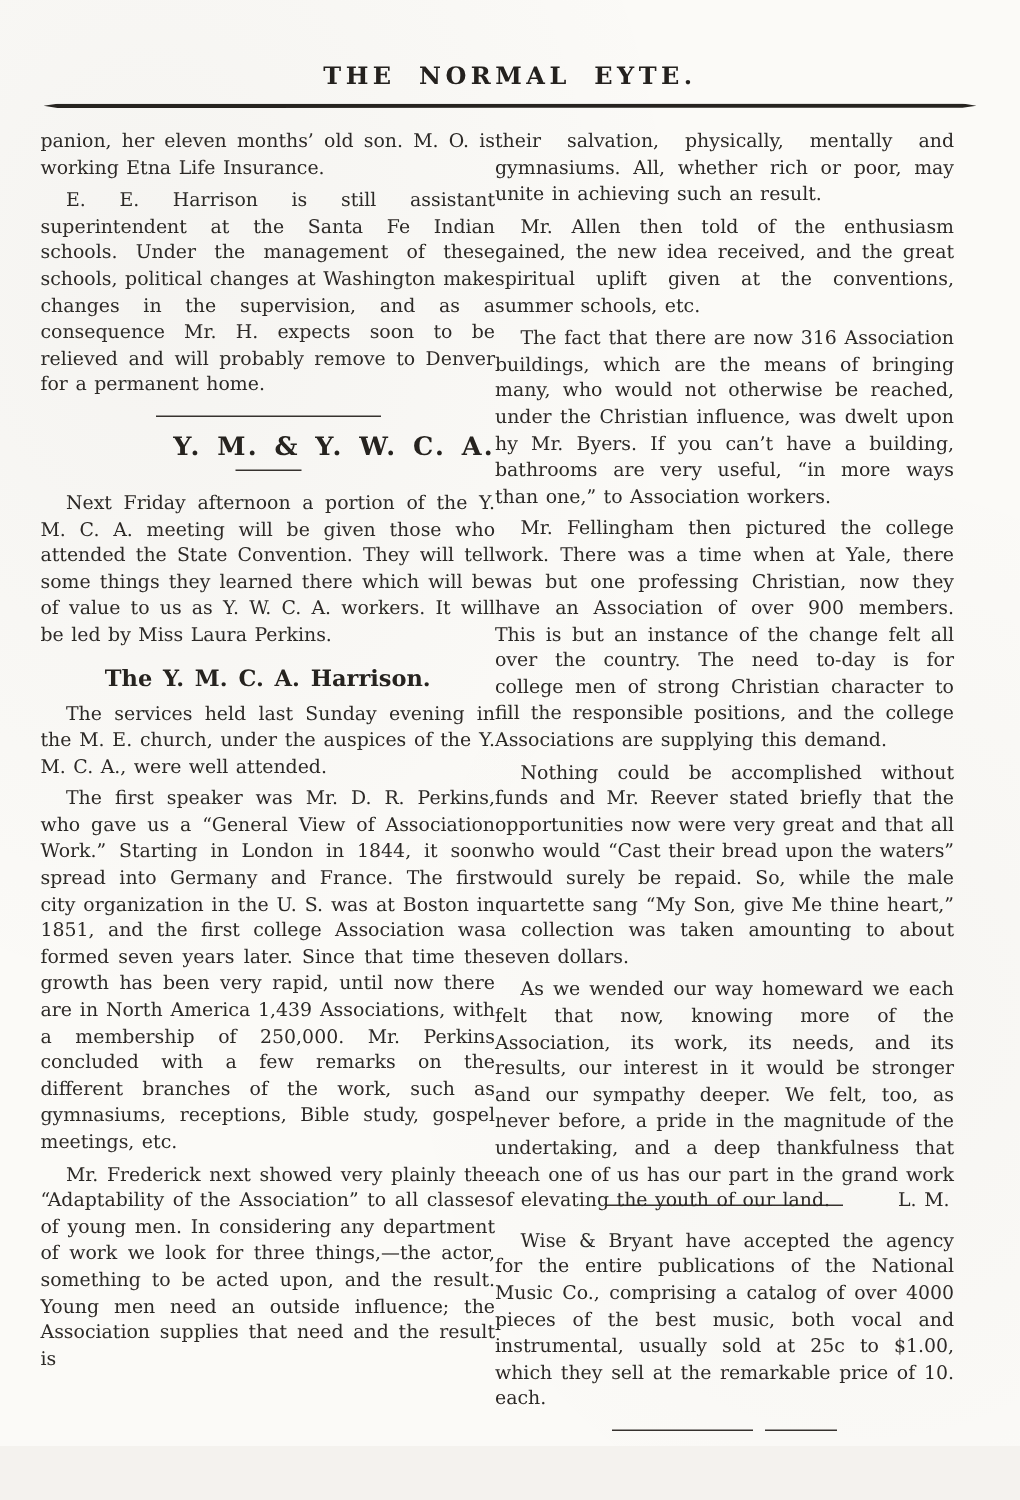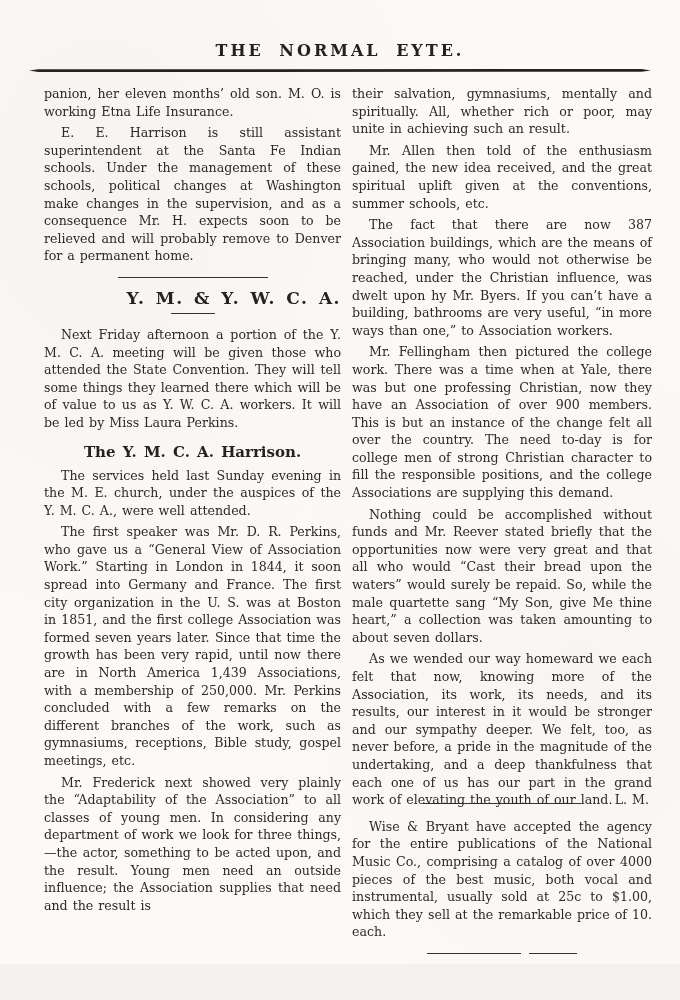--- a/index.html
+++ b/index.html
@@ -26,22 +26,22 @@
     color: #24211e;
   }
   .masthead-rule {
     margin: 9px auto 0;
     width: 622px; height: 3px;
     background: #26231f;
     clip-path: polygon(0 50%, 1.5% 8%, 98.5% 0, 100% 50%, 98.5% 92%, 1.5% 100%);
   }
   .columns {
     display: flex;
-    padding: 13px 28px 0 44px;
-    gap: 11px;
+    padding: 13px 28px 0 27px;
+    gap: 0;
   }
   .col { width: 303px; }
   .col-right { width: 306px; }
   .para {
     margin: 0 0 4px 0;
     font-size: 12.6px;
     line-height: 17.6px;
     text-align: justify;
     text-indent: 17px;
     word-spacing: 1px;
@@ -120,23 +120,23 @@
       <p class="para">Next Friday afternoon a portion of the Y. M. C. A. meeting will be given those who attended the State Convention. They will tell some things they learned there which will be of value to us as Y. W. C. A. workers. It will be led by Miss Laura Perkins.</p>
 
       <h3 class="article-heading">The Y. M. C. A. Harrison.</h3>
 
       <p class="para">The services held last Sunday evening in the M. E. church, under the auspices of the Y. M. C. A., were well attended.</p>
       <p class="para">The first speaker was Mr. D. R. Perkins, who gave us a “General View of Association Work.” Starting in London in 1844, it soon spread into Germany and France. The first city organization in the U. S. was at Boston in 1851, and the first college Association was formed seven years later. Since that time the growth has been very rapid, until now there are in North America 1,439 Associations, with a membership of 250,000. Mr. Perkins concluded with a few remarks on the different branches of the work, such as gymnasiums, receptions, Bible study, gospel meetings, etc.</p>
       <p class="para">Mr. Frederick next showed very plainly the “Adaptability of the Association” to all classes of young men. In considering any department of work we look for three things,—the actor, something to be acted upon, and the result. Young men need an outside influence; the Association supplies that need and the result is</p>
     </section>
 
     <section class="col col-right">
-      <p class="para no-indent">their salvation, gymnasiums, mentally and spiritually. All, whether rich or poor, may unite in achieving such an result.</p>
+      <p class="para no-indent">their salvation, physically, mentally and gymnasiums. All, whether rich or poor, may unite in achieving such an result.</p>
       <p class="para">Mr. Allen then told of the enthusiasm gained, the new idea received, and the great spiritual uplift given at the conventions, summer schools, etc.</p>
-      <p class="para">The fact that there are now 387 Association buildings, which are the means of bringing many, who would not otherwise be reached, under the Christian influence, was dwelt upon hy Mr. Byers. If you can’t have a building, bathrooms are very useful, “in more ways than one,” to Association workers.</p>
+      <p class="para">The fact that there are now 316 Association buildings, which are the means of bringing many, who would not otherwise be reached, under the Christian influence, was dwelt upon hy Mr. Byers. If you can’t have a building, bathrooms are very useful, “in more ways than one,” to Association workers.</p>
       <p class="para">Mr. Fellingham then pictured the college work. There was a time when at Yale, there was but one professing Christian, now they have an Association of over 900 members. This is but an instance of the change felt all over the country. The need to-day is for college men of strong Christian character to fill the responsible positions, and the college Associations are supplying this demand.</p>
       <p class="para">Nothing could be accomplished without funds and Mr. Reever stated briefly that the opportunities now were very great and that all who would “Cast their bread upon the waters” would surely be repaid. So, while the male quartette sang “My Son, give Me thine heart,” a collection was taken amounting to about seven dollars.</p>
 
       <p class="para signed">
         <span>As we wended our way homeward we each felt that now, knowing more of the Association, its work, its needs, and its results, our interest in it would be stronger and our sympathy deeper. We felt, too, as never before, a pride in the magnitude of the undertaking, and a deep thankfulness that each one of us has our part in the grand work of elevating the youth of our land.</span>
         <span class="signature">L. M.</span>
       </p>
 
       <div class="sep-rule rule-after-sig"></div>
 

